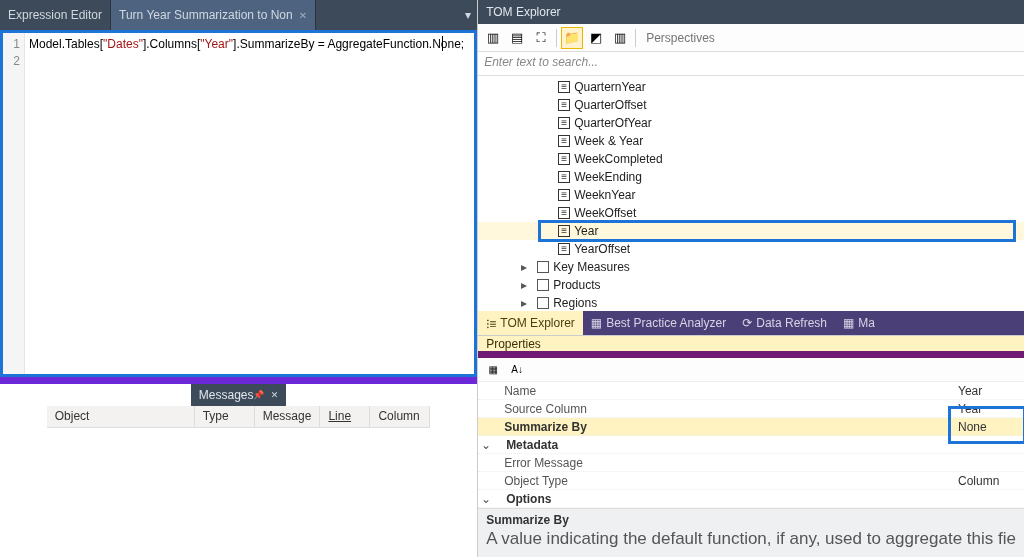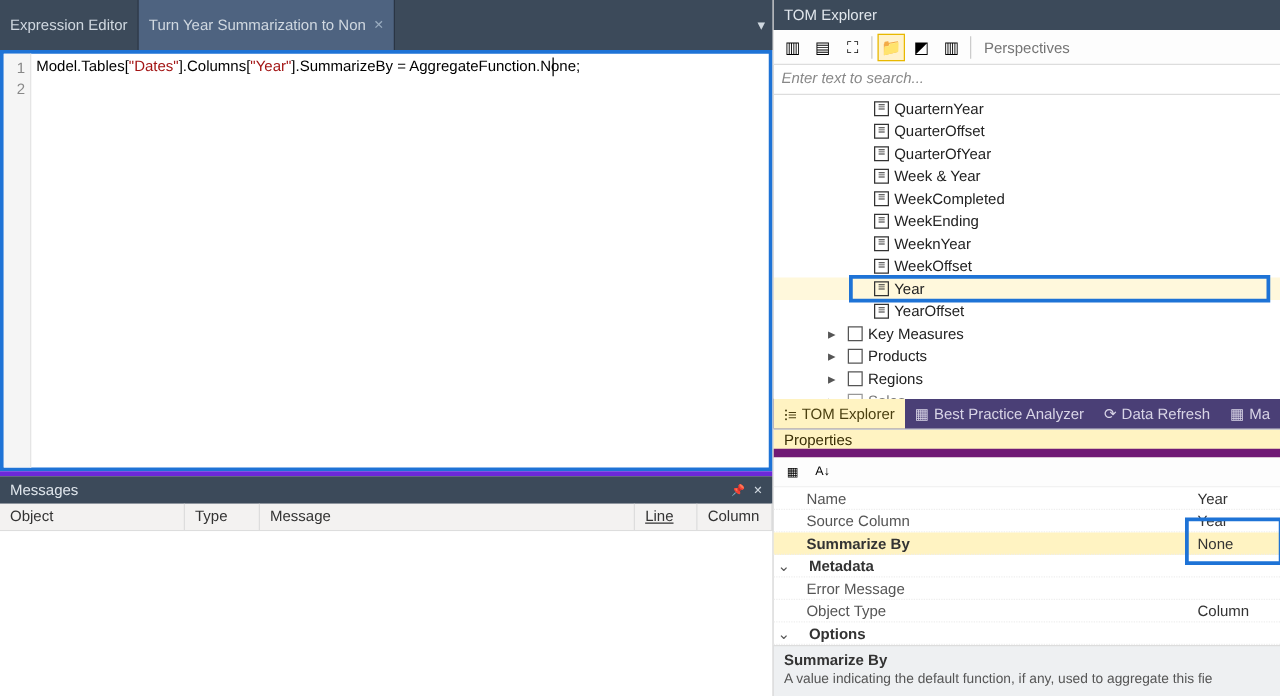--- a/index.html
+++ b/index.html
@@ -2,37 +2,37 @@
 <html><head>
   <meta charset="utf-8">
   <style>
     * { margin: 0; padding: 0; box-sizing: border-box; font-family: "Segoe UI", sans-serif; font-size: 12px; }
     body { background: #fff; width: 1024px; height: 557px; overflow: hidden; display: flex; }
     
     .left-pane { width: 631px; display: flex; flex-direction: column; }
     .right-pane { flex: 1; display: flex; flex-direction: column; border-left: 1px solid #ccc; }
     
     
-    .editor-tabs { background: #3c4a5a; height: 40px; display: flex; align-items: stretch; position: relative; }
+    .editor-tabs { background: #3c4a5a; height: 30px; display: flex; align-items: stretch; position: relative; }
     .editor-tab { padding: 0 8px; display: flex; align-items: center; gap: 6px; color: #d0d8e0; cursor: pointer; border-right: 1px solid #2a3544; }
     .editor-tab.active { background: #4e6380; }
     .tab-close { color: #9aacbf; font-size: 10px; cursor: pointer; }
     .tabs-dropdown { margin-left: auto; padding: 0 6px; display: flex; align-items: center; color: #d0d8e0; cursor: pointer; }
     
     
     .code-area { flex: 1; border: 3px solid #1e73d6; display: flex; background: #fff; min-height: 0; }
     .gutter { background: #f5f5f5; width: 22px; text-align: right; padding: 3px 4px 0 0; color: #888; font-family: Consolas, monospace; border-right: 1px solid #e5e5e5; }
     .gutter div { height: 17px; line-height: 17px; }
     .code-body { flex: 1; padding: 3px 4px; font-family: Consolas, monospace; font-size: 13px; white-space: pre; position: relative; }
     .kw-black { color: #000; }
     .kw-brown { color: #a31515; }
     .cursor-caret { display:inline-block; width:1px; height:15px; background:#000; vertical-align: text-bottom; position: relative; left:-22px; }
     
     
-    .messages-panel { height: 180px; border-top: 4px solid #6d28d9; display: flex; flex-direction: column; }
+    .messages-panel { height: 180px; border-top: 7px solid #6d28d9; display: flex; flex-direction: column; align-items: center; }
     .messages-header { background: #3c4a5a; height: 22px; color: #e0e6ec; padding: 0 8px; display: flex; align-items: center; justify-content: space-between; }
     .pin-btns { display:flex; gap:6px; }
     .pin-btns span { font-size:9px; cursor:pointer; color:#d0d8e0;}
     .messages-columns { background: #f3f2f1; height: 22px; display: flex; border-bottom: 1px solid #ddd; }
     .messages-columns div { padding: 3px 8px; border-right: 1px solid #ddd; color: #333; }
     .mcol-object { width: 148px; } .mcol-type { width: 60px; } .mcol-message { flex: 1; } .mcol-line { width: 50px; text-decoration: underline; } .mcol-column { width: 60px; border-right:none; }
     .messages-body { flex: 1; background: #fff; }
     
     
     .tom-header { background: #3c4a5a; height: 24px; color: #e0e6ec; padding: 0 8px; display: flex; align-items: center; }
@@ -72,21 +72,21 @@
     .prop-row .pname { flex: 1; padding-left: 26px; color: #555; }
     .prop-row .pval { width: 70px; padding-left: 4px; color: #333; }
     .prop-row.selected { background: #fff3c2; }
     .prop-row.selected .pname { font-weight: 600; color: #333; }
     .prop-row.cat .pname { font-weight: 700; padding-left: 14px; color:#333; }
     .prop-row.cat::before { content:"⌄"; width:12px; text-align:center; color:#555; padding-left:2px;}
     .pval-disabled { color:#aaa; }
     
     .props-desc { background: #eef0f2; padding: 4px 8px 8px 8px; border-top:1px solid #ddd; }
     .props-desc .dt { font-weight: 600; color: #333; margin-bottom: 2px; }
-    .props-desc .dd { color: #555; font-size: 11px; white-space:nowrap; overflow:hidden; text-overflow:clip;}
+    .props-desc .dd { color: #555; font-size: 17px; white-space:nowrap; overflow:hidden; text-overflow:clip;}
   </style>
 </head>
 <body>
 
 <div class="left-pane">
   <div class="editor-tabs">
     <div class="editor-tab">
       <span>Expression Editor</span>
     </div>
     <div class="editor-tab active">

